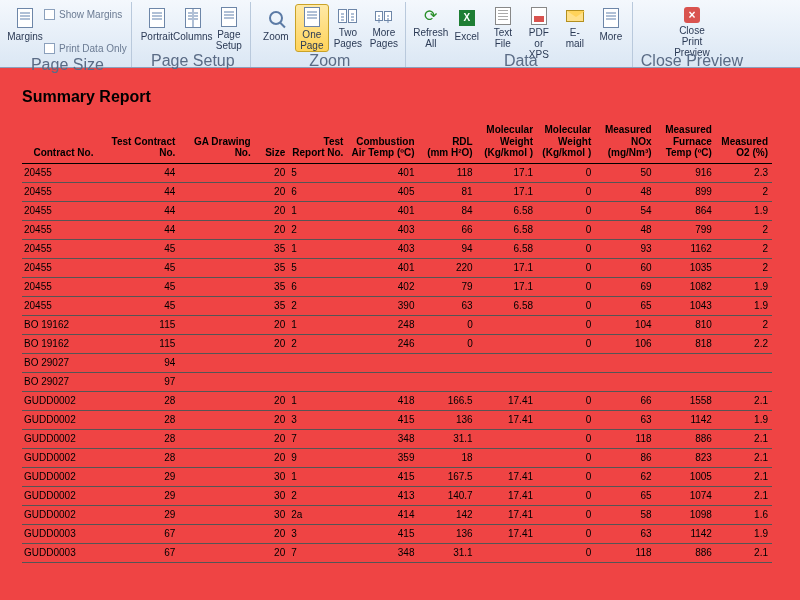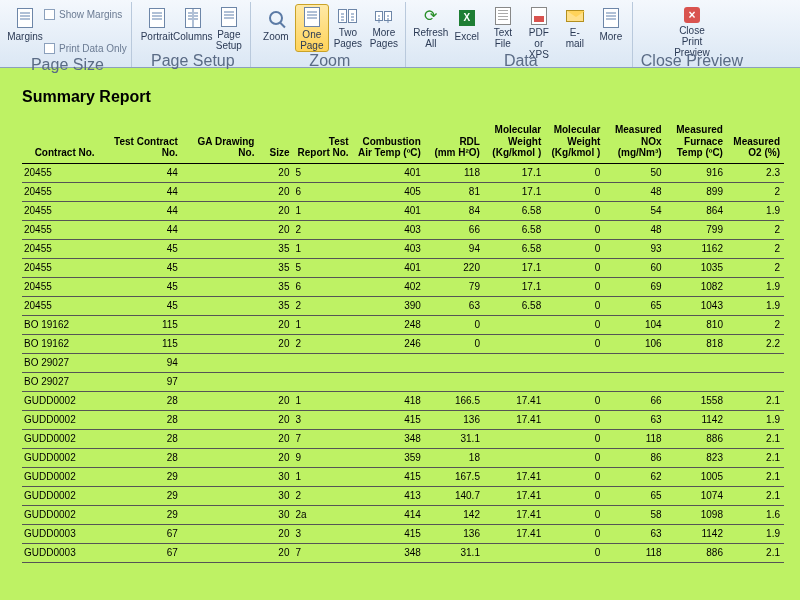--- a/index.html
+++ b/index.html
@@ -154,24 +154,24 @@
   }
   .chk {
     width: 11px; height: 11px;
     border: 1px solid #8ba0bc;
     background: #fff;
   }
   .side-stack { display: flex; flex-direction: column; gap: 18px; padding-top: 2px; }
 
   
   .report {
-    padding: 14px 16px 0 22px;
+    padding: 14px 28px 0 22px;
     height: calc(600px - 68px);
     overflow: auto;
-    background: #bef264;
+    background: #ef4444;
   }
   .title {
     font-family: Arial, sans-serif;
     font-size: 16px;
     font-weight: bold;
     color: #000;
     margin: 6px 0 16px 0;
   }
   table.grid {
     border-collapse: collapse;

